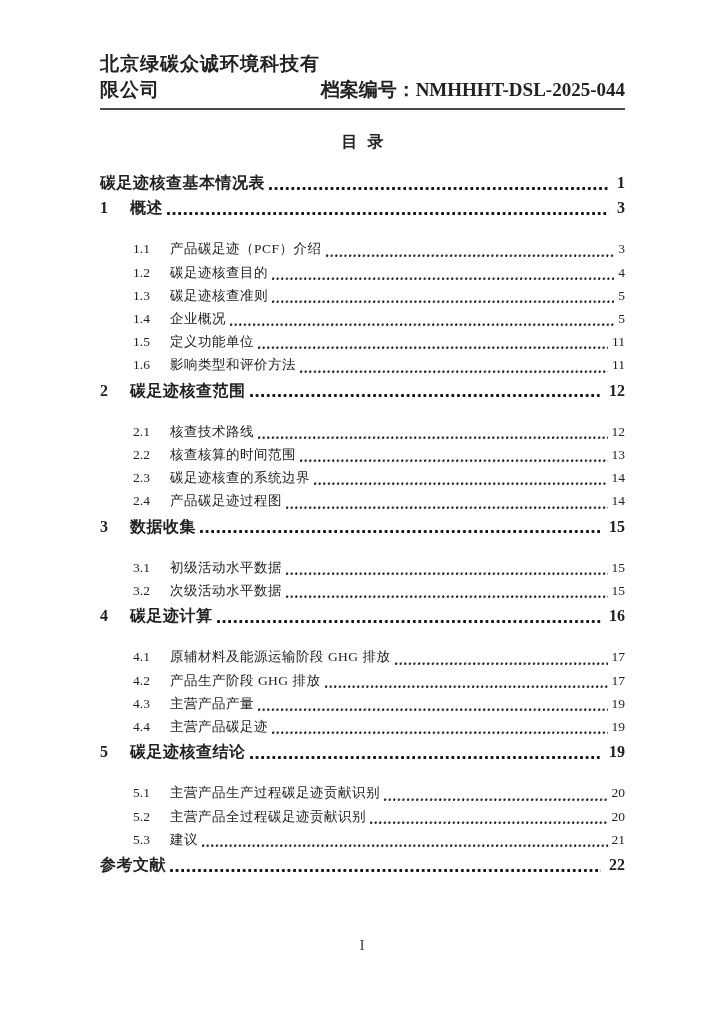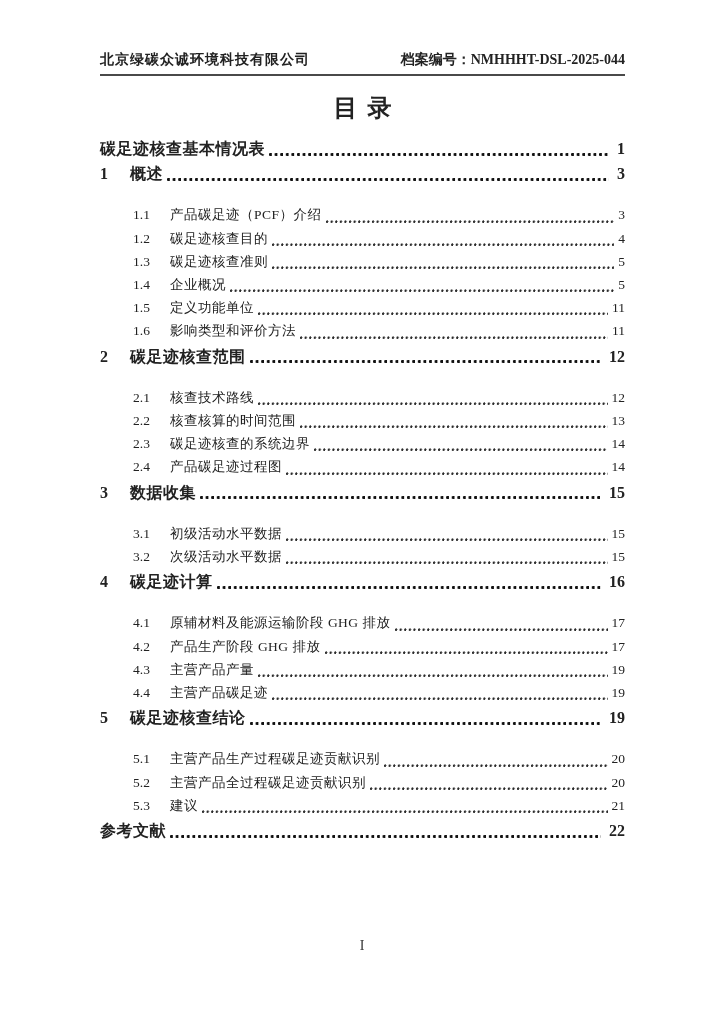--- a/index.html
+++ b/index.html
@@ -23,36 +23,36 @@
     height: 1024px;
   }
   
   .doc-header {
     display: flex;
     justify-content: space-between;
     align-items: flex-end;
     margin-top: 51px;
     padding-bottom: 5px;
     border-bottom: 2px solid #4a4a4a;
-    font-size: 14px;
+    font-size: 19px;
   }
   .company-name {
     font-weight: 600;
     letter-spacing: 1px;
   }
   .archive {
     white-space: nowrap;
   }
   .archive-label { font-weight: 700; }
   .archive-number { font-weight: bold; }
   
   .doc-title {
     margin-top: 17px;
     text-align: center;
-    font-size: 24px;
+    font-size: 16px;
     font-weight: bold;
     letter-spacing: 10px;
     text-indent: 10px; 
     line-height: 30px;
   }
   
   .toc {
     margin-top: 14px;
   }
   .toc-row {

